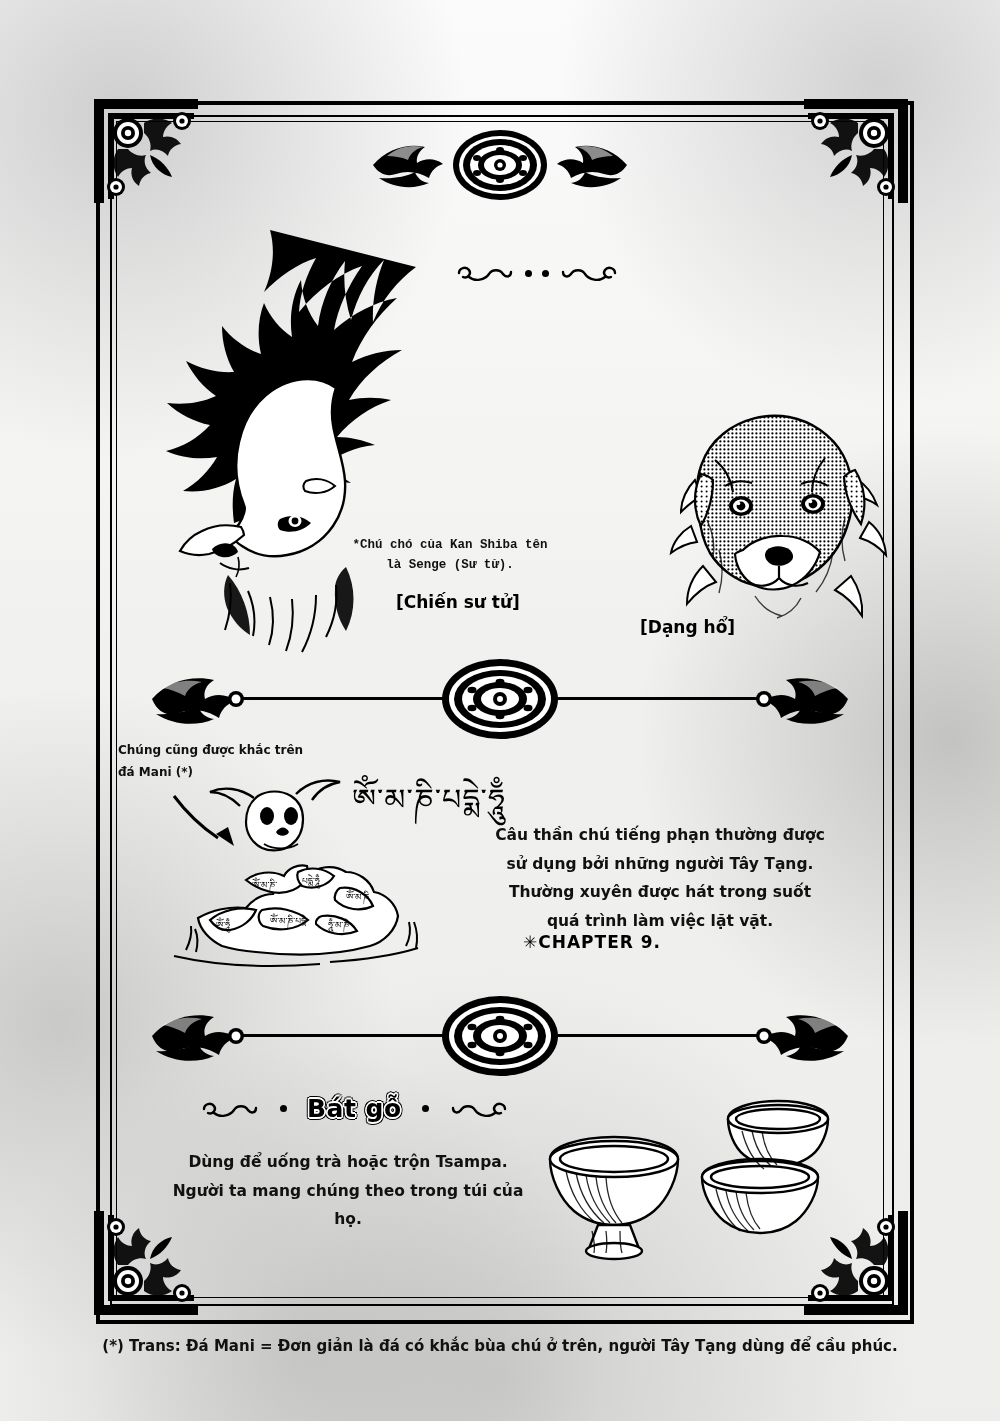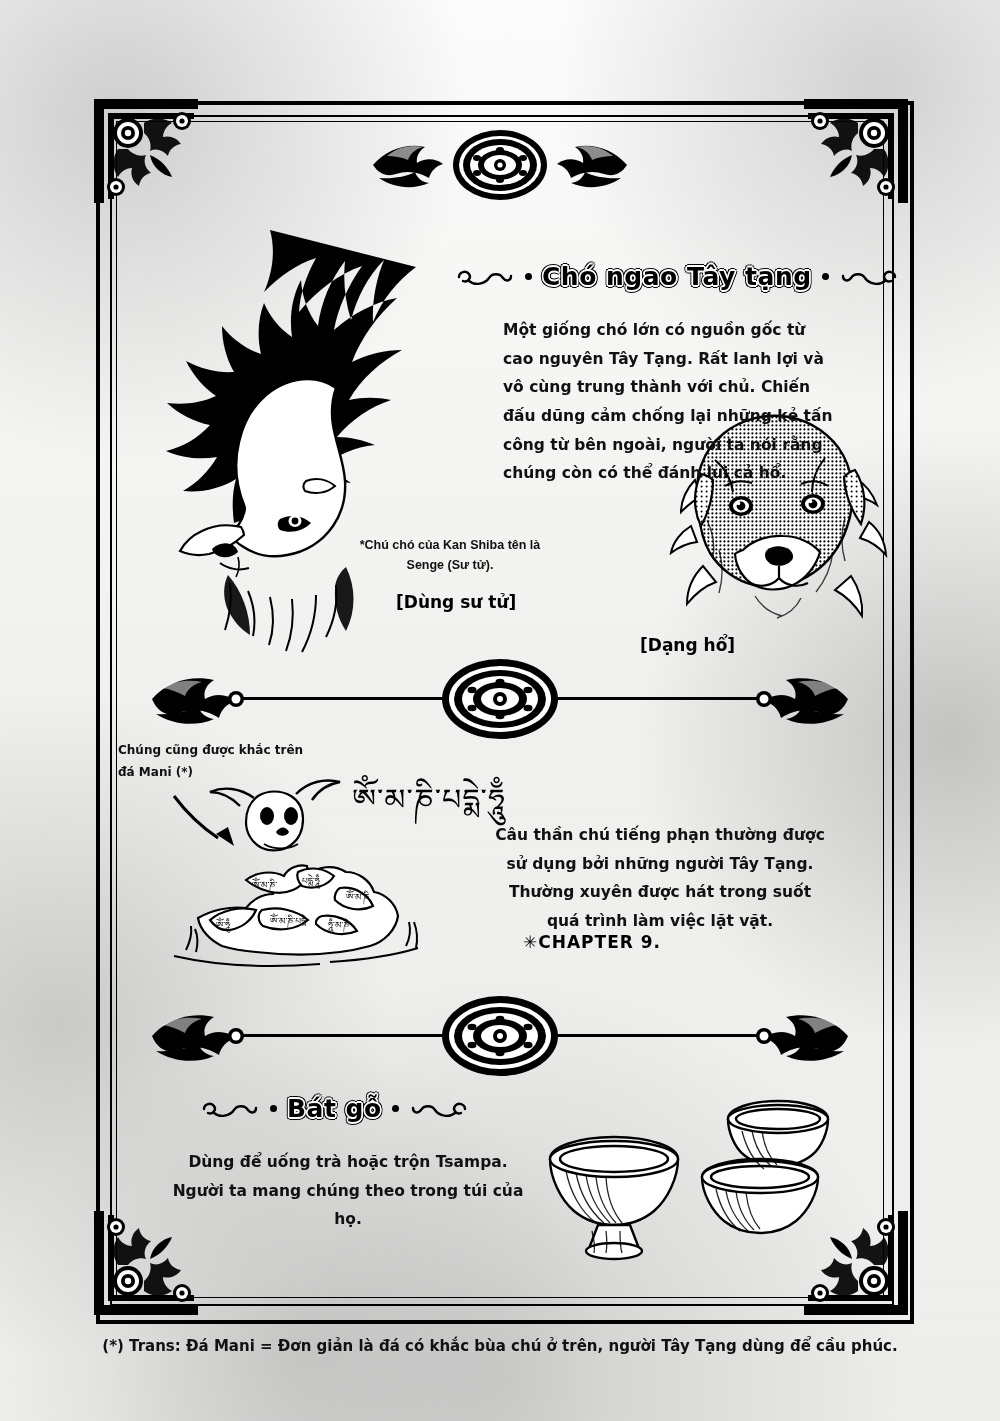--- a/index.html
+++ b/index.html
@@ -77,21 +77,21 @@
     position:absolute;
     font-family:"DejaVu Sans", sans-serif;
     font-size:15.5px;
     line-height:1.85;
     color:#111;
     font-weight:600;
   }
   .t-center{text-align:center;}
   .small-note{
     position:absolute;
-    font-family:Liberation Sans, sans-serif;
+    font-family:Liberation Mono, monospace;
     font-size:12.5px;
     line-height:1.6;
     font-weight:700;
     text-align:center;
     color:#111;
   }
   .bracket-label{
     position:absolute;
     font-family:"DejaVu Sans", sans-serif;
     font-size:17px;
@@ -371,21 +371,21 @@
           <path d="M110 378c2 16 0 32-5 47"></path>
           <path d="M216 380c2 18-2 36-10 52"></path>
         </g>
         <path fill="#000" d="M108 370c14 16 22 38 22 60-10-6-18-16-23-27-4-11-4-23 1-33z" opacity=".9"></path>
         <path fill="#000" d="M226 362c10 20 10 44 0 64-8-12-12-27-11-42 0-8 4-16 11-22z" opacity=".9"></path>
       </g>
     </svg>
   </div>
 
   <div class="small-note" style="left:350px;top:535px;width:200px;">*Chú chó của Kan Shiba tên là Senge (Sư tử).</div>
-  <div class="bracket-label" style="left:396px;top:592px;">[Dùng sư tử]</div>
+  <div class="bracket-label" style="left:396px;top:592px;">[Chiến sư tử]</div>
 
   <div class="art" style="left:655px;top:400px;width:265px;height:240px;">
     <svg viewBox="0 0 265 240" width="265" height="240">
       <defs>
         <pattern id="halftone" width="4" height="4" patternUnits="userSpaceOnUse">
           <rect width="4" height="4" fill="#fff"></rect>
           <circle cx="1.4" cy="1.4" r="1.1" fill="#000"></circle>
         </pattern>
         <pattern id="halftone2" width="5" height="5" patternUnits="userSpaceOnUse">
           <rect width="5" height="5" fill="#fff"></rect>
@@ -434,43 +434,41 @@
         <path d="M190 118c-4 14-4 29 0 43"></path>
         <path d="M178 152c-2 15-8 29-17 40"></path>
         <path d="M100 196c6 10 16 17 27 20"></path>
         <path d="M146 198c-5 10-14 17-24 20"></path>
       </g>
 
       <path fill="url(#halftone2)" stroke="#000" stroke-width="2.2" d="M46 74c-8 16-8 36 0 52 8-14 12-30 12-46-3-3-7-5-12-6z"></path>
       <path fill="url(#halftone2)" stroke="#000" stroke-width="2.2" d="M200 70c10 16 12 36 6 54-10-14-16-30-17-47 3-3 7-6 11-7z"></path>
     </svg>
   </div>
-  <div class="bracket-label" style="left:640px;top:635px;">[Dạng hổ]</div>
+  <div class="bracket-label" style="left:640px;top:617px;">[Dạng hổ]</div>
 
   <div class="title-row" style="left:455px;top:262px;">
     <svg class="flourish" viewBox="0 0 60 22">
       <g fill="none" stroke="#000" stroke-width="2.4" stroke-linecap="round">
         <path d="M4 11c0-5 7-7 10-3 3 4-2 9-6 7"></path>
         <path d="M14 15c6 5 16 3 20-3 3-5 11-5 14 0"></path>
         <path d="M48 12c3 4 8 3 8-2"></path>
       </g>
     </svg>
     <span class="dot"></span>
-    <span class="title-txt">Chó ngao Tây tạng</span>
     <span class="dot"></span>
     <svg class="flourish right" viewBox="0 0 60 22">
       <g fill="none" stroke="#000" stroke-width="2.4" stroke-linecap="round">
         <path d="M4 11c0-5 7-7 10-3 3 4-2 9-6 7"></path>
         <path d="M14 15c6 5 16 3 20-3 3-5 11-5 14 0"></path>
         <path d="M48 12c3 4 8 3 8-2"></path>
       </g>
     </svg>
   </div>
 
-  <div class="body-txt" style="left:503px;top:316px;width:332px;">Một giống chó lớn có nguồn gốc từ cao nguyên Tây Tạng. Rất lanh lợi và vô cùng trung thành với chủ. Chiến đấu dũng cảm chống lại những kẻ tấn công từ bên ngoài, người ta nói rằng chúng còn có thể đánh lui cả hổ.</div>
 
   <div class="arrow-note" style="left:118px;top:740px;width:190px;">Chúng cũng được khắc trên đá Mani (*)</div>
 
   <div class="art" style="left:170px;top:790px;width:70px;height:60px;">
     <svg viewBox="0 0 70 60" width="70" height="60">
       <g stroke="#000" stroke-width="3" fill="none">
         <path d="M4 6c12 16 26 30 44 42"></path>
       </g>
       <path fill="#000" d="M46 44l18 12-6-19z"></path>
     </svg>
@@ -518,21 +516,21 @@
       </g>
     </svg>
   </div>
 
   <div class="tibetan" style="left:352px;top:766px;">ཨོཾ་མ་ཎི་པདྨེ་ཧཱུྃ</div>
 
 
   <div class="body-txt t-center" style="left:495px;top:821px;width:330px;">Câu thần chú tiếng phạn thường được sử dụng bởi những người Tây Tạng. Thường xuyên được hát trong suốt quá trình làm việc lặt vặt.</div>
   <div class="chapter" style="left:523px;top:932px;">✳CHAPTER 9.</div>
 
-  <div class="title-row" style="left:200px;top:1094px;">
+  <div class="title-row" style="left:200px;top:1094px;gap:20px;">
     <svg class="flourish" viewBox="0 0 60 22">
       <g fill="none" stroke="#000" stroke-width="2.4" stroke-linecap="round">
         <path d="M4 11c0-5 7-7 10-3 3 4-2 9-6 7"></path>
         <path d="M14 15c6 5 16 3 20-3 3-5 11-5 14 0"></path>
         <path d="M48 12c3 4 8 3 8-2"></path>
       </g>
     </svg>
     <span class="dot"></span>
     <span class="title-txt">Bát gỗ</span>
     <span class="dot"></span>

